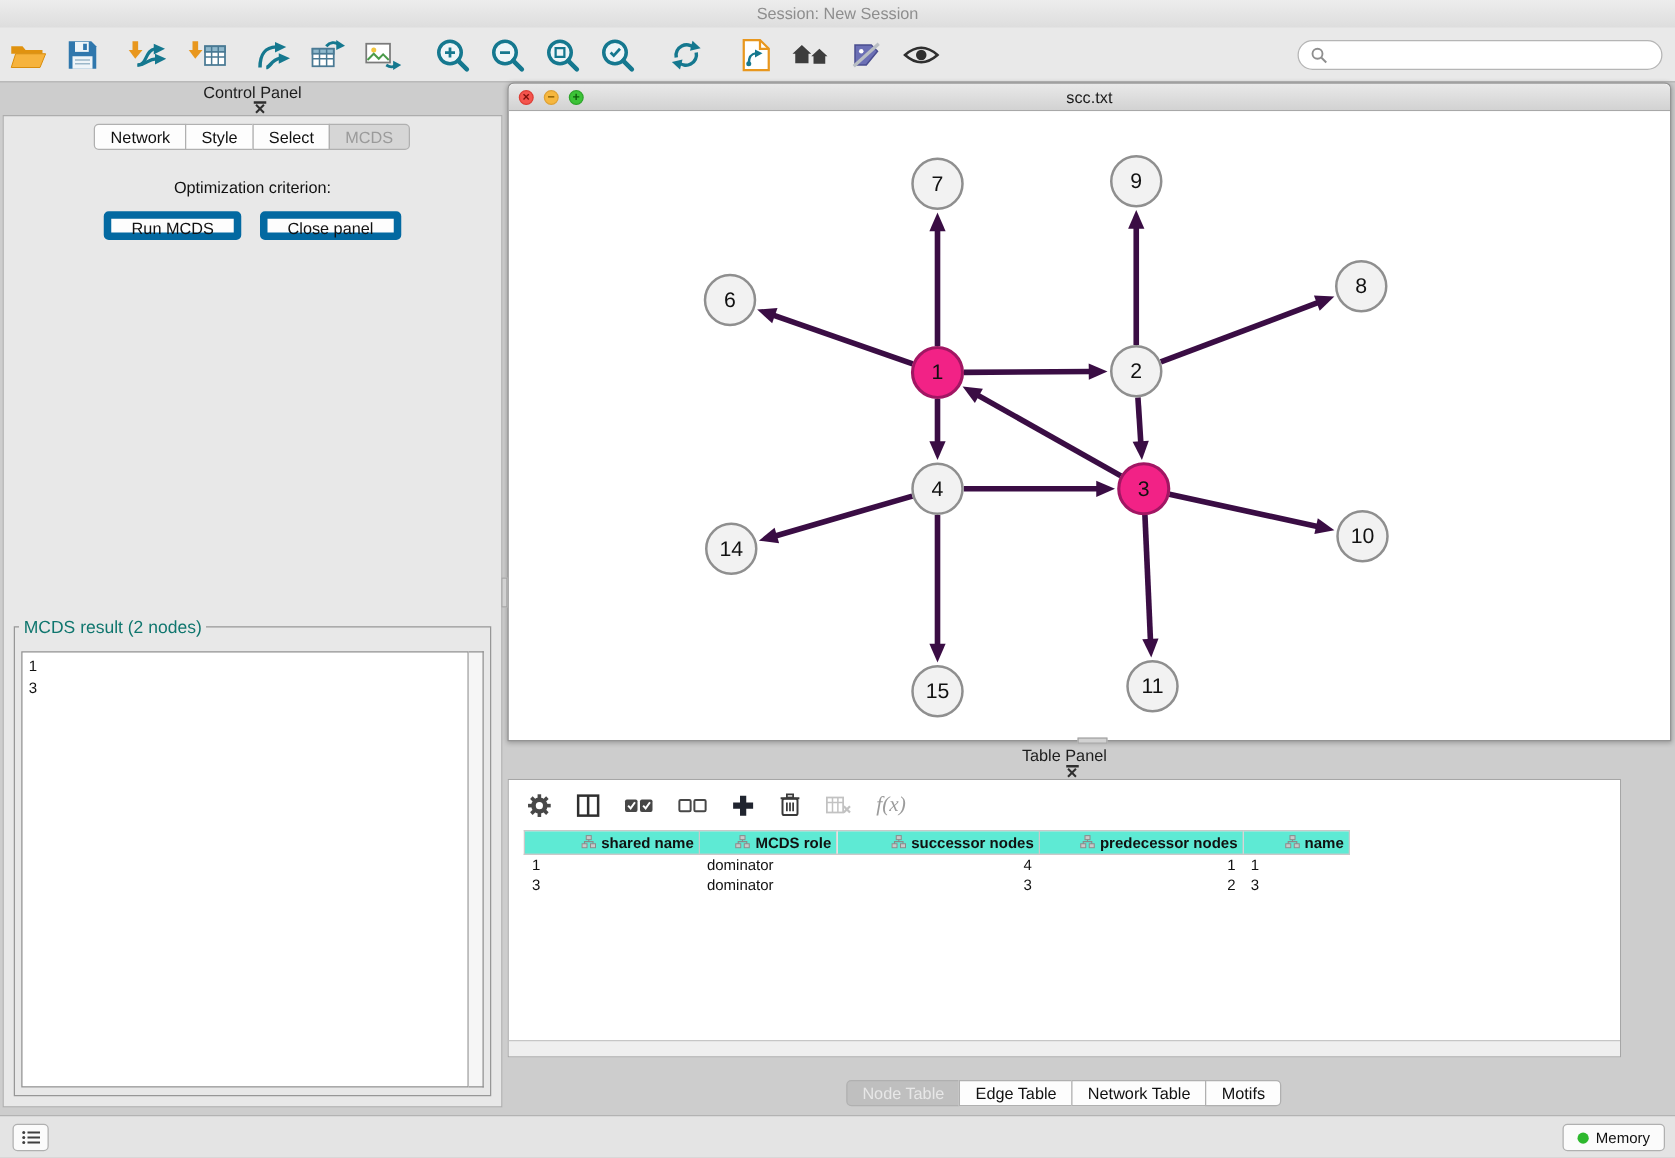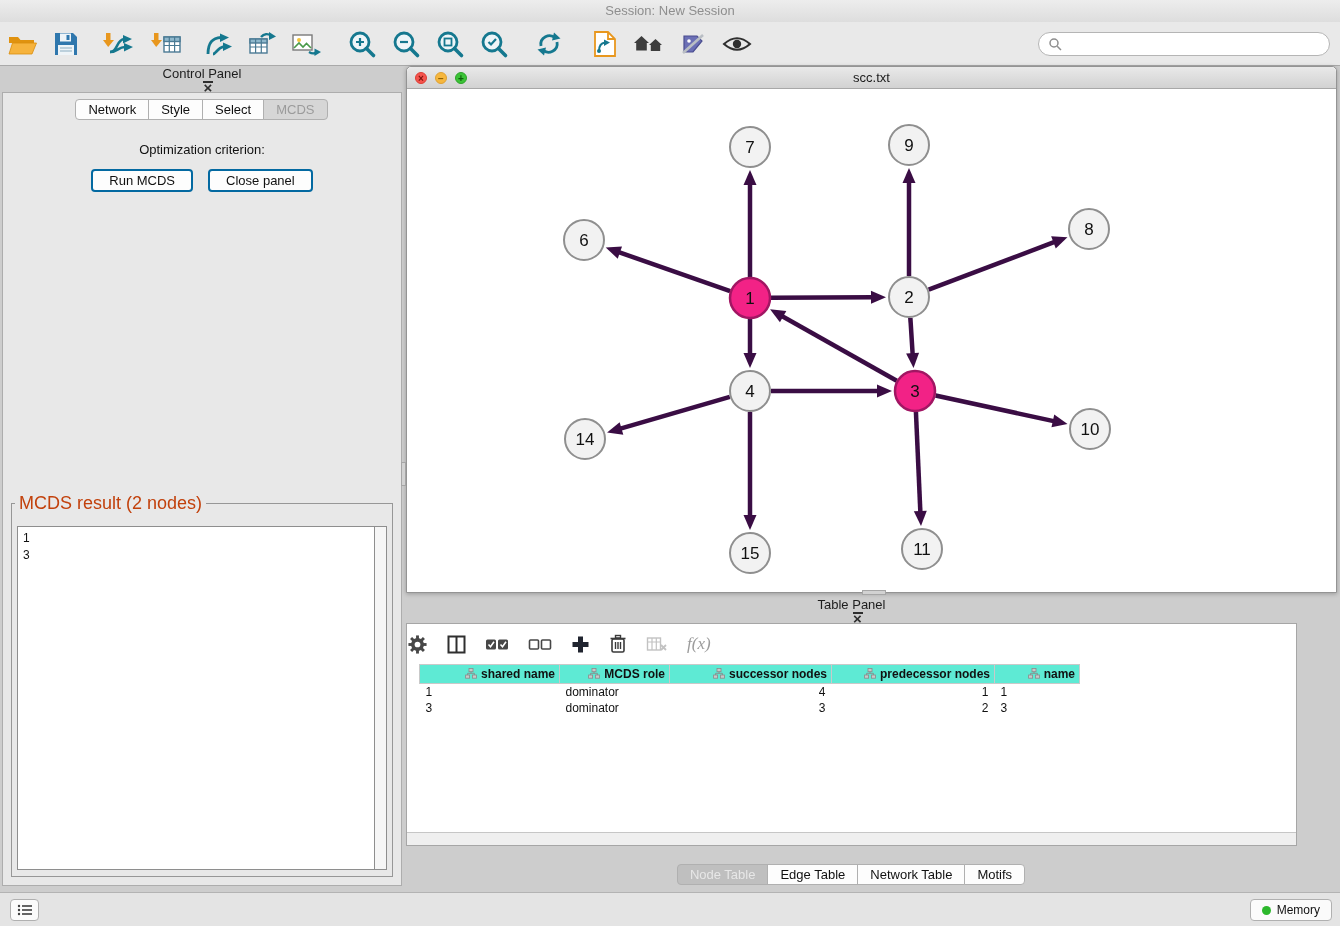--- a/index.html
+++ b/index.html
@@ -71,28 +71,28 @@
     margin:8px auto 0; width:312px; height:23px; background:#fff;
     border:1px solid #ababab; border-radius:4px;
     display:flex; align-items:center; padding:0 10px; font-size:13px; position:relative;
   }
   .stepper { position:absolute; right:8px; top:4px; }
   .stepper i { display:block; width:0; height:0; border-left:4px solid transparent; border-right:4px solid transparent; }
   .stepper .up { border-bottom:5px solid #555; margin-bottom:2.5px; }
   .stepper .down { border-top:5px solid #555; }
   .cp-buttons { display:flex; justify-content:center; gap:15px; margin-top:12px; }
   .btn {
-    height:23px; padding:0 16px; background:#fdfdfd; border:2px solid #0369a1;
+    height:23px; padding:0 16px; background:#fdfdfd; border:6px solid #0369a1;
     border-radius:4px; font-size:13px; font-family:inherit; color:#111;
   }
   fieldset.result-box {
     position:absolute; left:8px; right:8px; top:400px; bottom:8px;
     border:1px solid #979797; padding:0;
   }
-  fieldset.result-box legend { font-size:18px; padding:0 4px; margin-left:3px; color:#c2410c; }
+  fieldset.result-box legend { font-size:14px; padding:0 4px; margin-left:3px; color:#0f766e; }
   .result-inner {
     position:absolute; left:5px; right:17px; top:12px; bottom:6px;
     background:#fff; border:1px solid #8e8e8e; font-size:12px;
     padding:3px 5px; line-height:16.5px; overflow:hidden;
   }
   .result-scroll {
     position:absolute; right:5px; top:12px; bottom:6px; width:12px;
     background:#f6f6f6; border:1px solid #8e8e8e; border-left:none;
   }
   
@@ -117,21 +117,21 @@
   #network-svg { position:absolute; top:22px; left:0; width:929px; height:504px; display:block; }
   .v-grip { position:absolute; left:401px; top:462px; width:5px; height:24px; background:#d2d2d2; border:1px solid #a6a6a6; }
   .h-grip { position:absolute; left:862px; top:590px; width:24px; height:5px; background:#d2d2d2; border:1px solid #a6a6a6; }
   
   .table-panel { position:absolute; left:406px; top:597px; width:891px; height:289px; }
   .tp-body {
     position:absolute; top:26px; left:0; right:0; bottom:40px;
     background:#fff; border:1px solid #a6a6a6; overflow:hidden;
   }
   .tp-toolbar {
-    height:40px; display:flex; align-items:center; gap:19px;
+    height:40px; display:flex; align-items:center; padding-left:14px; gap:19px;
   }
   .fx { font-family:"Liberation Serif", serif; font-style:italic; font-size:17px; color:#9c9c9c; }
   table.node-table { border-collapse:collapse; table-layout:fixed; margin-left:12px; font-size:12px; }
   table.node-table th {
     font-weight:bold; background:#5eead4; border:1px solid #c9c9c9;
     height:19px; text-align:right; padding:0 4px; white-space:nowrap; overflow:hidden;
   }
   table.node-table th svg { vertical-align:-1px; margin-right:4px; }
   table.node-table td { height:16px; padding:0 6px; white-space:nowrap; overflow:hidden; }
   table.node-table td:nth-child(3), table.node-table td:nth-child(4) { text-align:right; }

